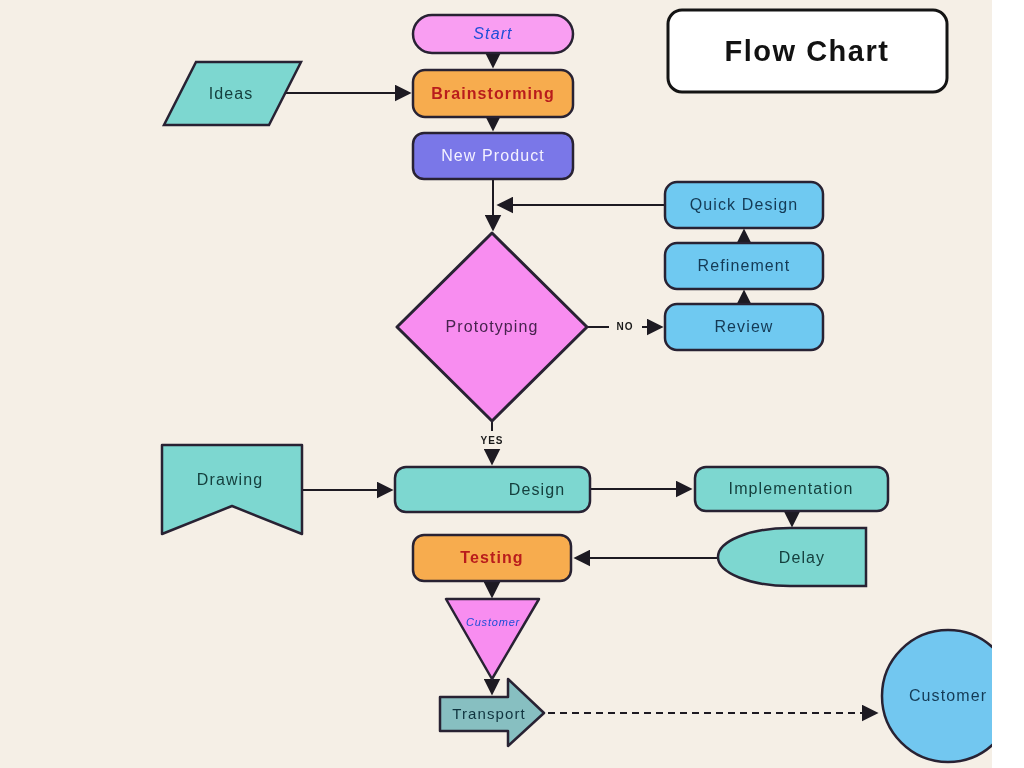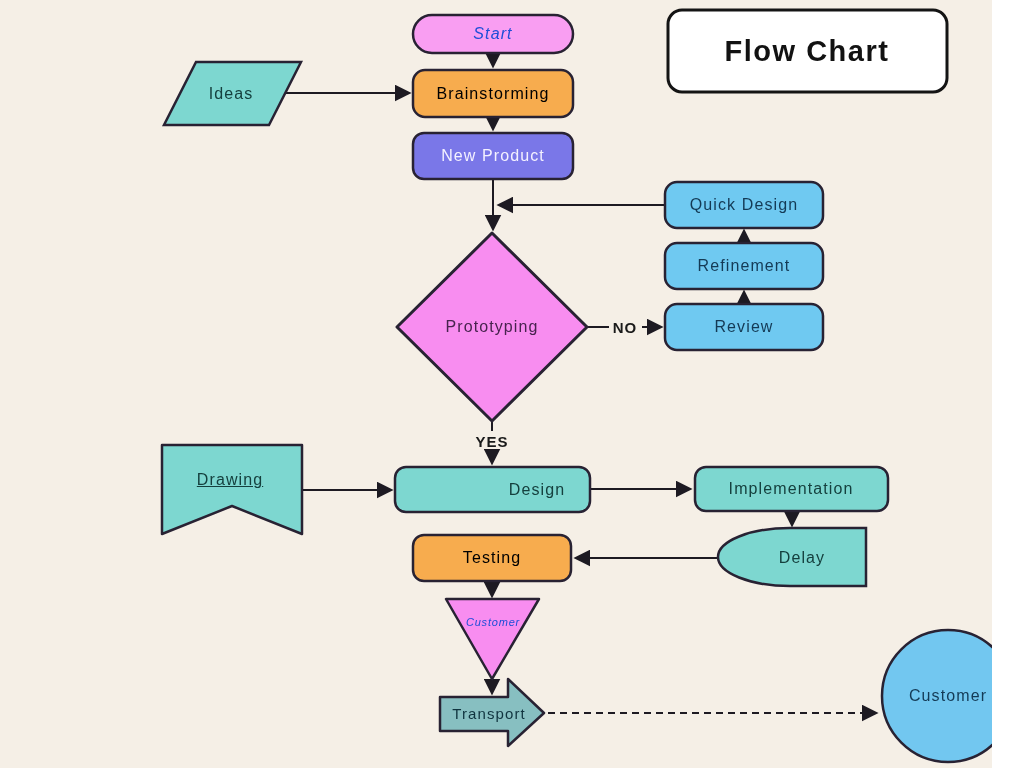--- a/index.html
+++ b/index.html
@@ -18,23 +18,23 @@
   .title-box{fill:#ffffff;stroke:#141414;stroke-width:3px;}
   .lbl{
     position:absolute;
     transform:translate(-50%,-50%);
     white-space:nowrap;
     font-size:16px;font-weight:500;letter-spacing:1.1px;
     line-height:1;
   }
   .lbl.title{font-size:29px;font-weight:800;letter-spacing:1.5px;color:#121212;}
   .lbl.small{font-size:11px;letter-spacing:0.8px;}
-  .lbl.decision{font-size:15px;font-weight:700;letter-spacing:1px;color:#1a1a1a;}
+  .lbl.decision{font-size:10px;font-weight:700;letter-spacing:1px;color:#1a1a1a;}
   .c-plum{color:#1d4ed8;font-style:italic;}
-  .c-brown{color:#000000;}
+  .c-brown{color:#b91c1c;font-weight:bold;}
   .c-white{color:#F4F1FF;}
   .c-navy{color:#143A55;}
   .c-purple{color:#47234E;}
   .c-teal{color:#15403E;}
   .c-ink{color:#10343F;}
 </style>
 </head>
 <body>
 
 <div class="canvas">
@@ -88,21 +88,21 @@
   <div class="lbl title" style="left:807px;top:51px;">Flow Chart</div>
 
   <div class="lbl c-plum" style="left:493px;top:34px;">Start</div>
   <div class="lbl c-teal" style="left:231px;top:94px;">Ideas</div>
   <div class="lbl c-brown" style="left:493px;top:94px;">Brainstorming</div>
   <div class="lbl c-white" style="left:493px;top:156px;">New Product</div>
   <div class="lbl c-navy" style="left:744px;top:205px;">Quick Design</div>
   <div class="lbl c-navy" style="left:744px;top:266px;">Refinement</div>
   <div class="lbl c-navy" style="left:744px;top:327px;">Review</div>
   <div class="lbl c-purple" style="left:492px;top:327px;">Prototyping</div>
-  <div class="lbl c-teal" style="left:230px;top:480px;text-decoration:underline;">Drawing</div>
+  <div class="lbl c-teal" style="left:230px;top:480px;">Drawing</div>
   <div class="lbl c-teal" style="left:492px;top:490px;margin-left:45px;">Design</div>
   <div class="lbl c-teal" style="left:791px;top:489px;">Implementation</div>
   <div class="lbl c-brown" style="left:492px;top:558px;">Testing</div>
   <div class="lbl c-teal" style="left:802px;top:558px;">Delay</div>
   <div class="lbl small c-plum" style="left:493px;top:622px;">Customer</div>
   <div class="lbl c-ink" style="left:489px;top:713px;font-size:15px;">Transport</div>
   <div class="lbl c-navy" style="left:948px;top:696px;">Customer</div>
 
   <div class="lbl decision" style="left:625px;top:327px;">NO</div>
   <div class="lbl decision" style="left:492px;top:441px;">YES</div>

